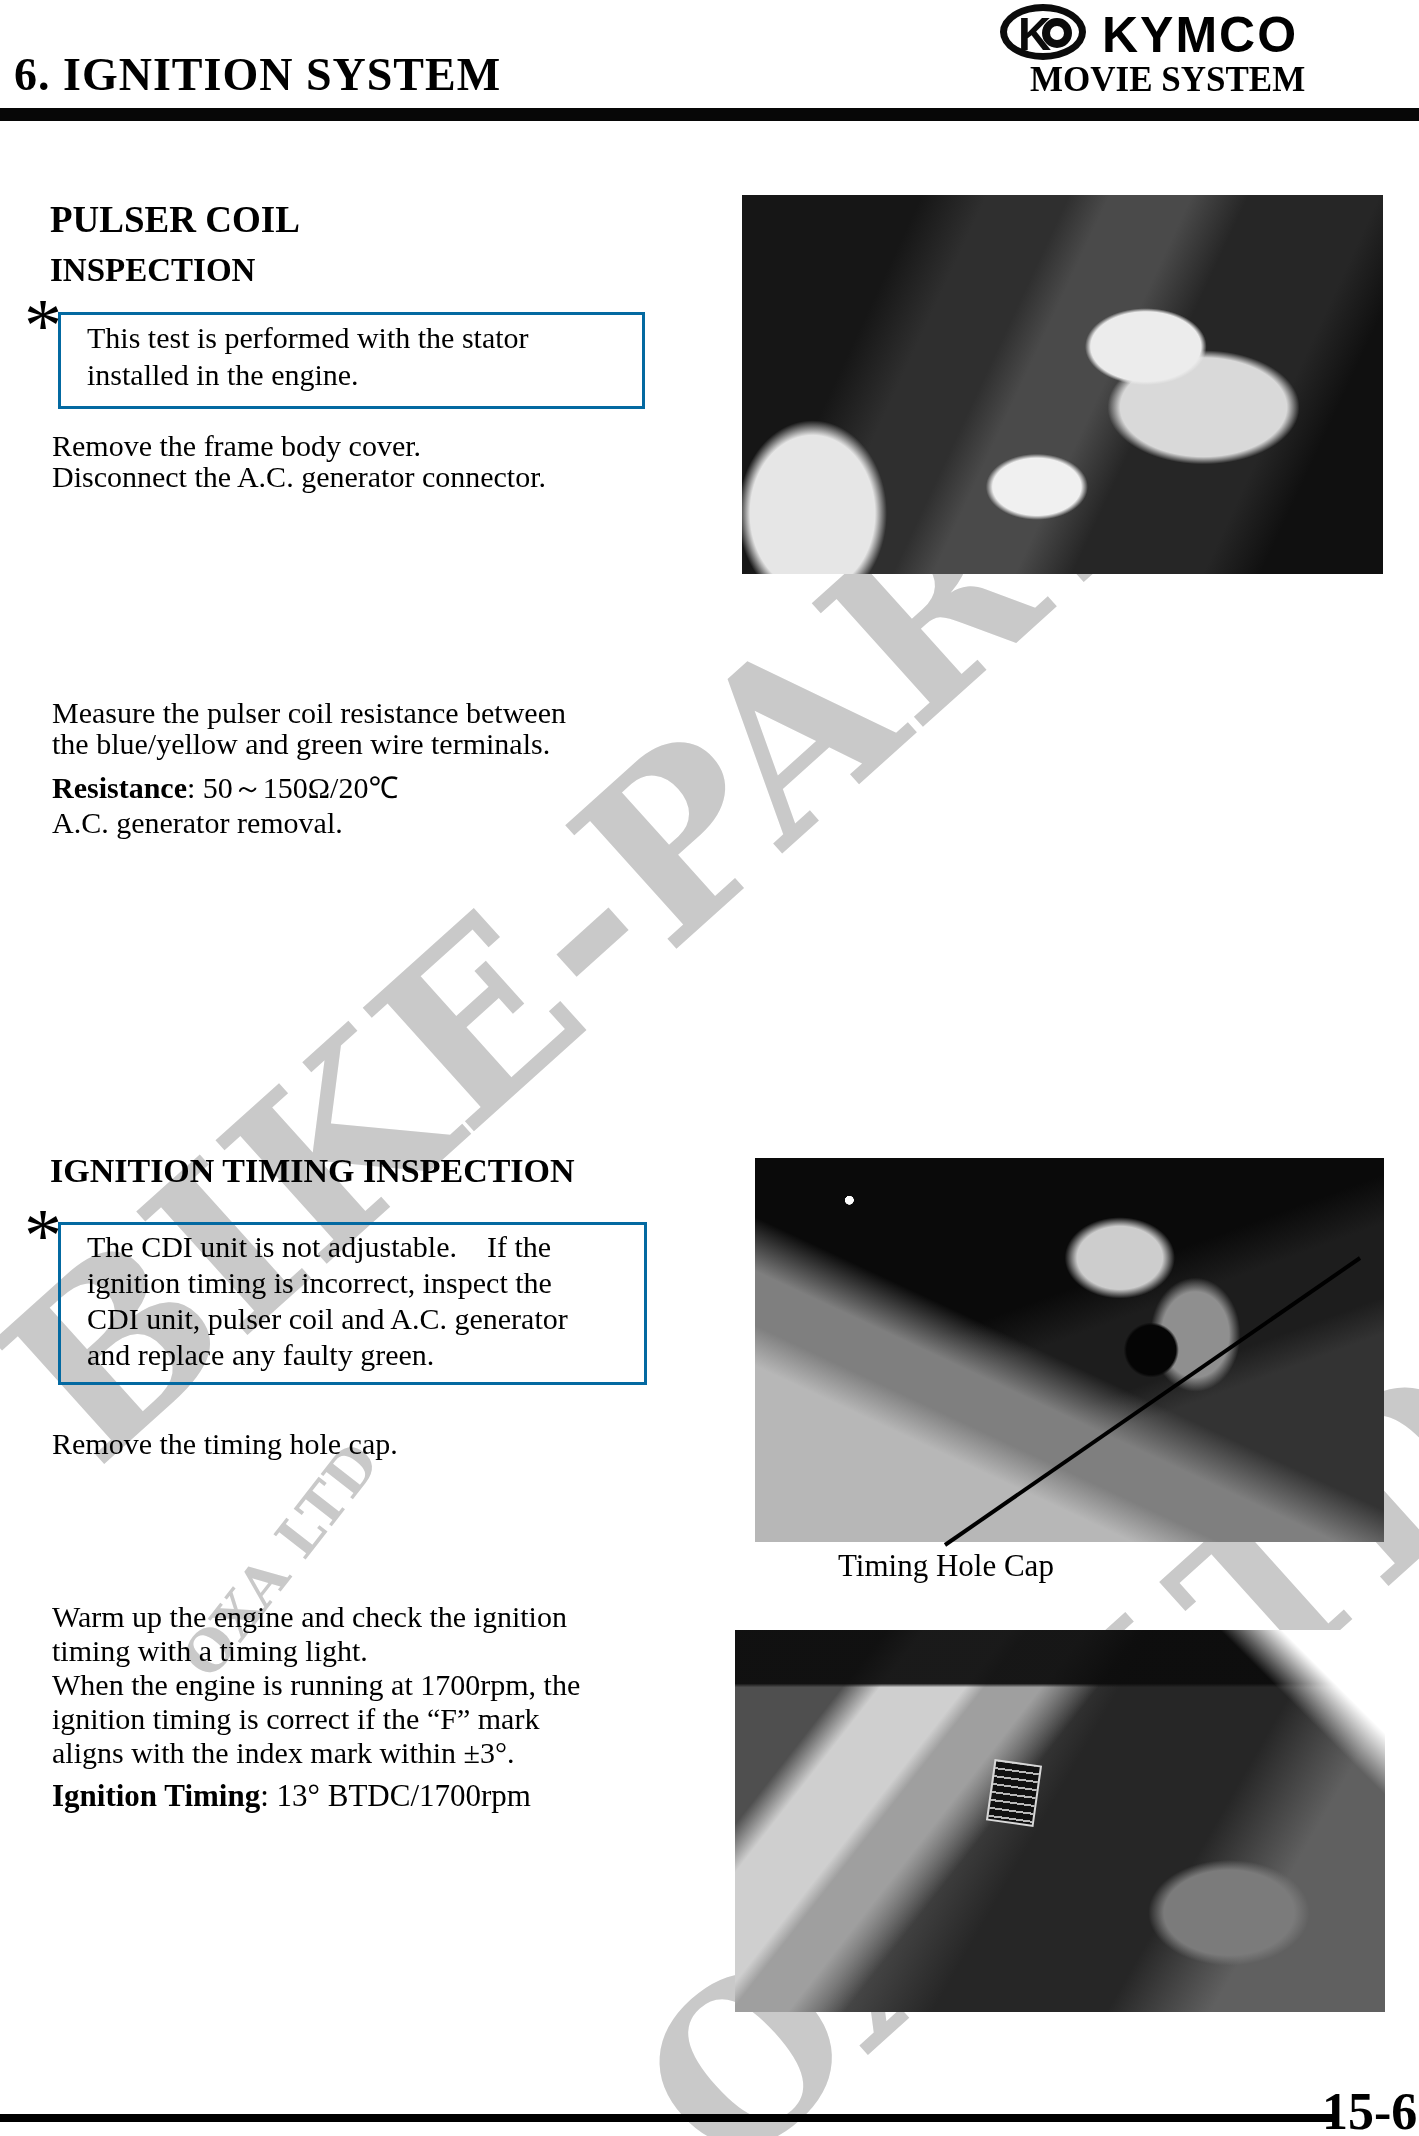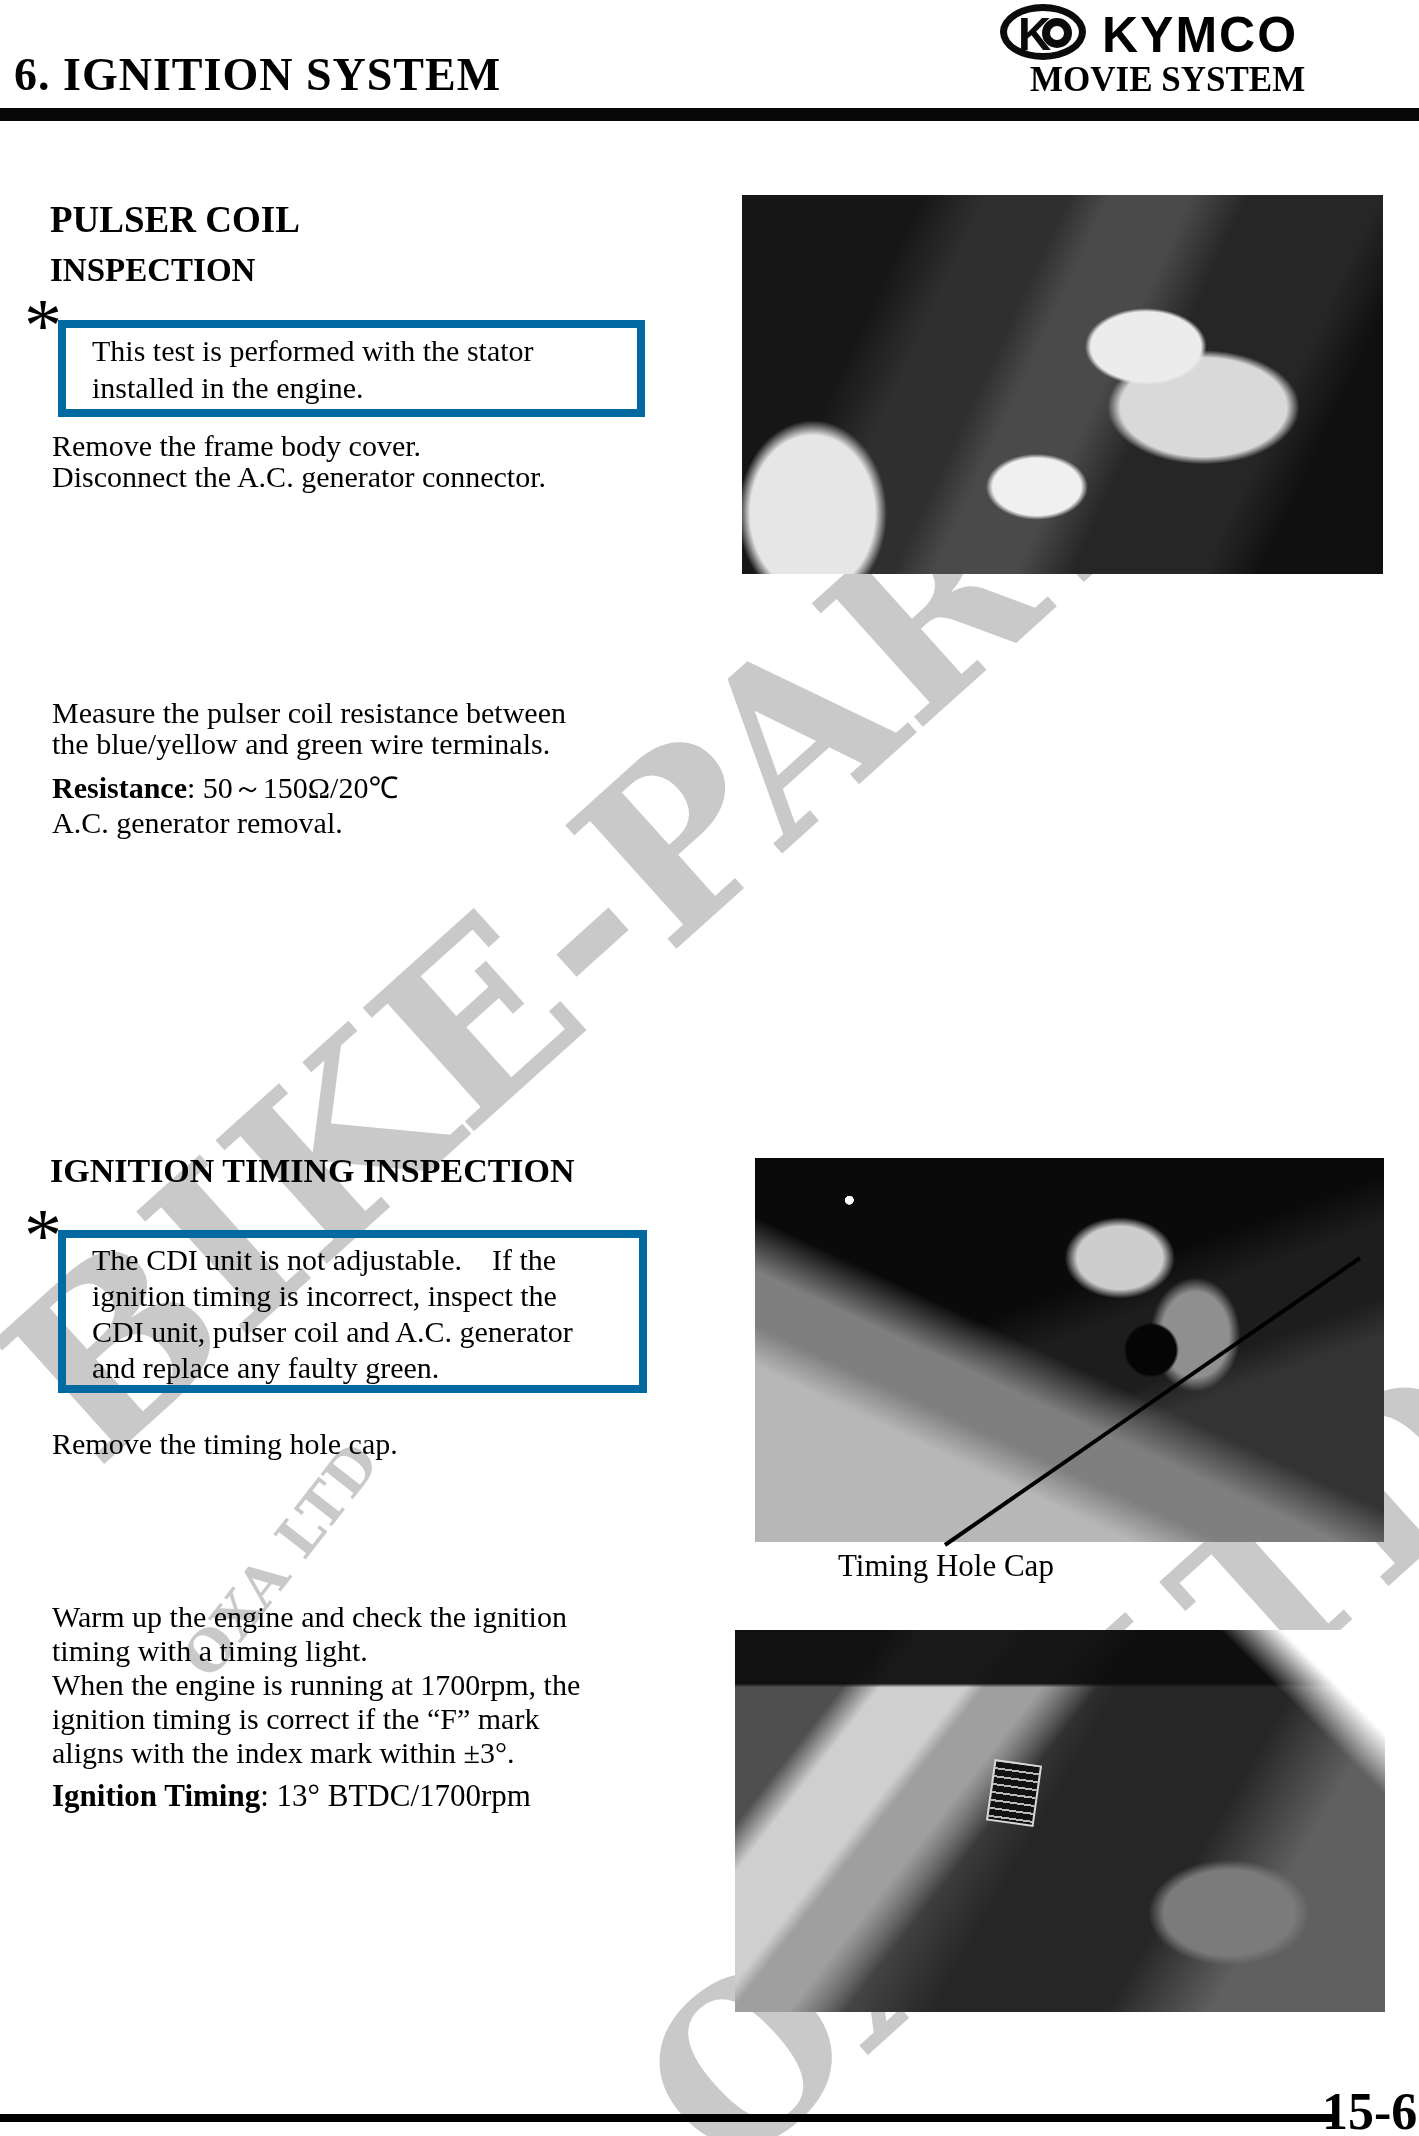--- a/index.html
+++ b/index.html
@@ -27,21 +27,21 @@
               font-weight:bold;font-size:50px;letter-spacing:2px;z-index:3;}
   .model-name{left:1030px;top:60px;font-size:35px;font-weight:bold;z-index:3;}
   .header-rule{left:0;top:108px;width:1419px;height:13px;background:#070707;z-index:3;}
   
   .h1{font-weight:bold;z-index:3;}
   .h-pulser{left:50px;top:198px;font-size:37px;}
   .h-inspection{left:50px;top:252px;font-size:33px;}
   .h-timing{left:50px;top:1152px;font-size:34px;}
   .bline{font-size:30px;line-height:31px;white-space:pre;}
   .blk{z-index:3;position:absolute;}
-  .note-box{position:absolute;border:8px solid #0369a1;box-sizing:border-box;background:transparent;z-index:3;margin-top:8px;}
+  .note-box{position:absolute;border:3px solid #0369a1;box-sizing:border-box;background:transparent;z-index:3;}
   .note-box .bline{margin-left:26px;line-height:37px;}
   .note1{left:58px;top:312px;width:587px;height:97px;padding-top:4px;}
   .note2{left:58px;top:1222px;width:589px;height:163px;padding-top:4px;}
   .note2 .bline{line-height:36px;}
   .asterisk{position:absolute;font-size:76px;line-height:66px;font-weight:normal;z-index:4;}
   .ast1{left:24px;top:292px;}
   .ast2{left:24px;top:1202px;}
   .step1{left:52px;top:430px;}
   .measure{left:52px;top:697px;}
   .spec-line{position:absolute;font-size:30px;white-space:pre;z-index:3;font-family:Liberation Serif, serif;}

